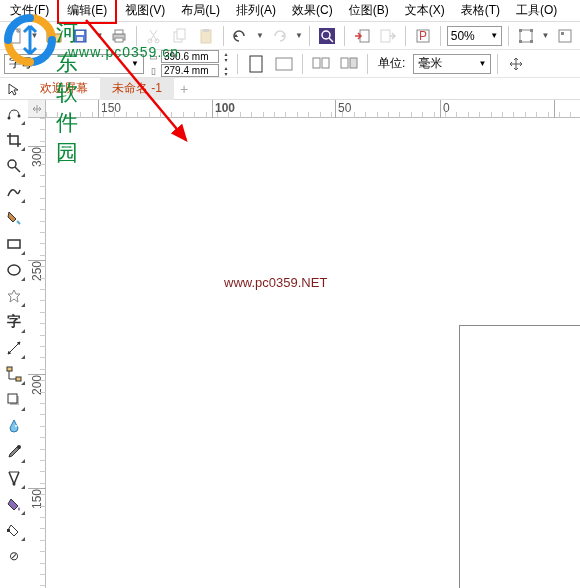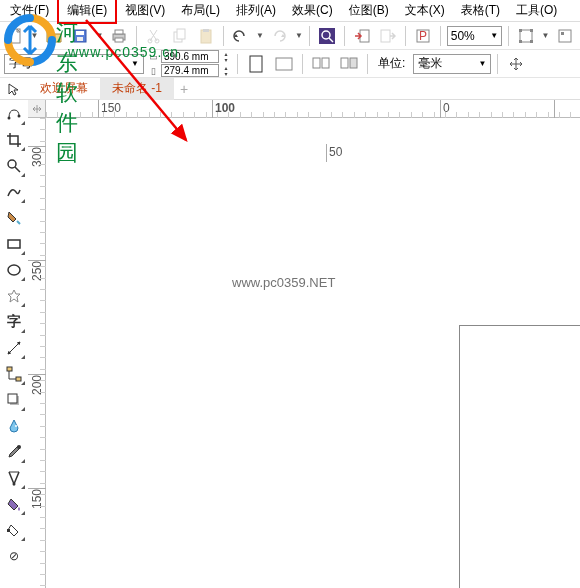--- a/index.html
+++ b/index.html
@@ -40,21 +40,21 @@
 .ruler-h .minor{position:absolute;top:12px;height:6px;border-left:1px solid #ccc;}
 .ruler-v{position:absolute;left:0;top:18px;width:18px;bottom:0;background:#fff;border-right:1px solid #bbb;z-index:2;}
 .ruler-v .tick{position:absolute;left:0;width:18px;border-top:1px solid #aaa;font-size:9px;color:#555;}
 .ruler-v .tick span{position:absolute;left:2px;top:0;writing-mode:vertical-rl;transform:rotate(180deg);}
 .ruler-v .minor{position:absolute;left:12px;width:6px;border-top:1px solid #ccc;}
 .page{position:absolute;left:413px;top:207px;width:340px;height:440px;background:#fff;border:1px solid #888;box-shadow:4px 4px 0 #00000022;}
 .canvas-bg{position:absolute;left:18px;top:18px;right:0;bottom:0;background:#fff;}
 .watermark{position:absolute;left:0;top:0;pointer-events:none;z-index:10;}
 .wm-text{position:absolute;color:#0a8a3a;font-family:Arial;font-weight:normal;}
 .wm-arrow{position:absolute;z-index:11;}
-.wm-center{position:absolute;left:232px;top:275px;color:#737373;font-size:13px;pointer-events:none;}
+.wm-center{position:absolute;left:224px;top:275px;color:#7f1d1d;font-size:13px;pointer-events:none;}
 </style>
 </head>
 <body>
 
 <div class="menubar">
   <div class="menu-item">文件(F)</div>
   <div class="menu-item hl">编辑(E)</div>
   <div class="menu-item">视图(V)</div>
   <div class="menu-item">布局(L)</div>
   <div class="menu-item">排列(A)</div>
@@ -374,21 +374,21 @@
           <path d="M1 5 L9 5 M5 1 L5 9 M1 5 L3 3 M1 5 L3 7 M9 5 L7 3 M9 5 L7 7" stroke="#888" fill="none" stroke-width="0.8"></path>
         </svg>
       </div>
     <div class="ruler-h">
       <div class="tick" style="left:52px;">
           <span>150</span>
         </div>
       <div class="tick" style="left:166px;font-weight:bold;">
           <span>100</span>
         </div>
-      <div class="tick" style="left:280px;margin-top:44px;">
+      <div class="tick" style="left:289px;">
           <span>50</span>
         </div>
       <div class="tick" style="left:394px;">
           <span>0</span>
         </div>
       <div class="tick" style="left:508px;"></div>
     <div class="minor" style="left: 0px;"></div>
         <div class="minor" style="left: 11.4px;"></div>
         <div class="minor" style="left: 22.8px;"></div>
         <div class="minor" style="left: 34.2px;"></div>

